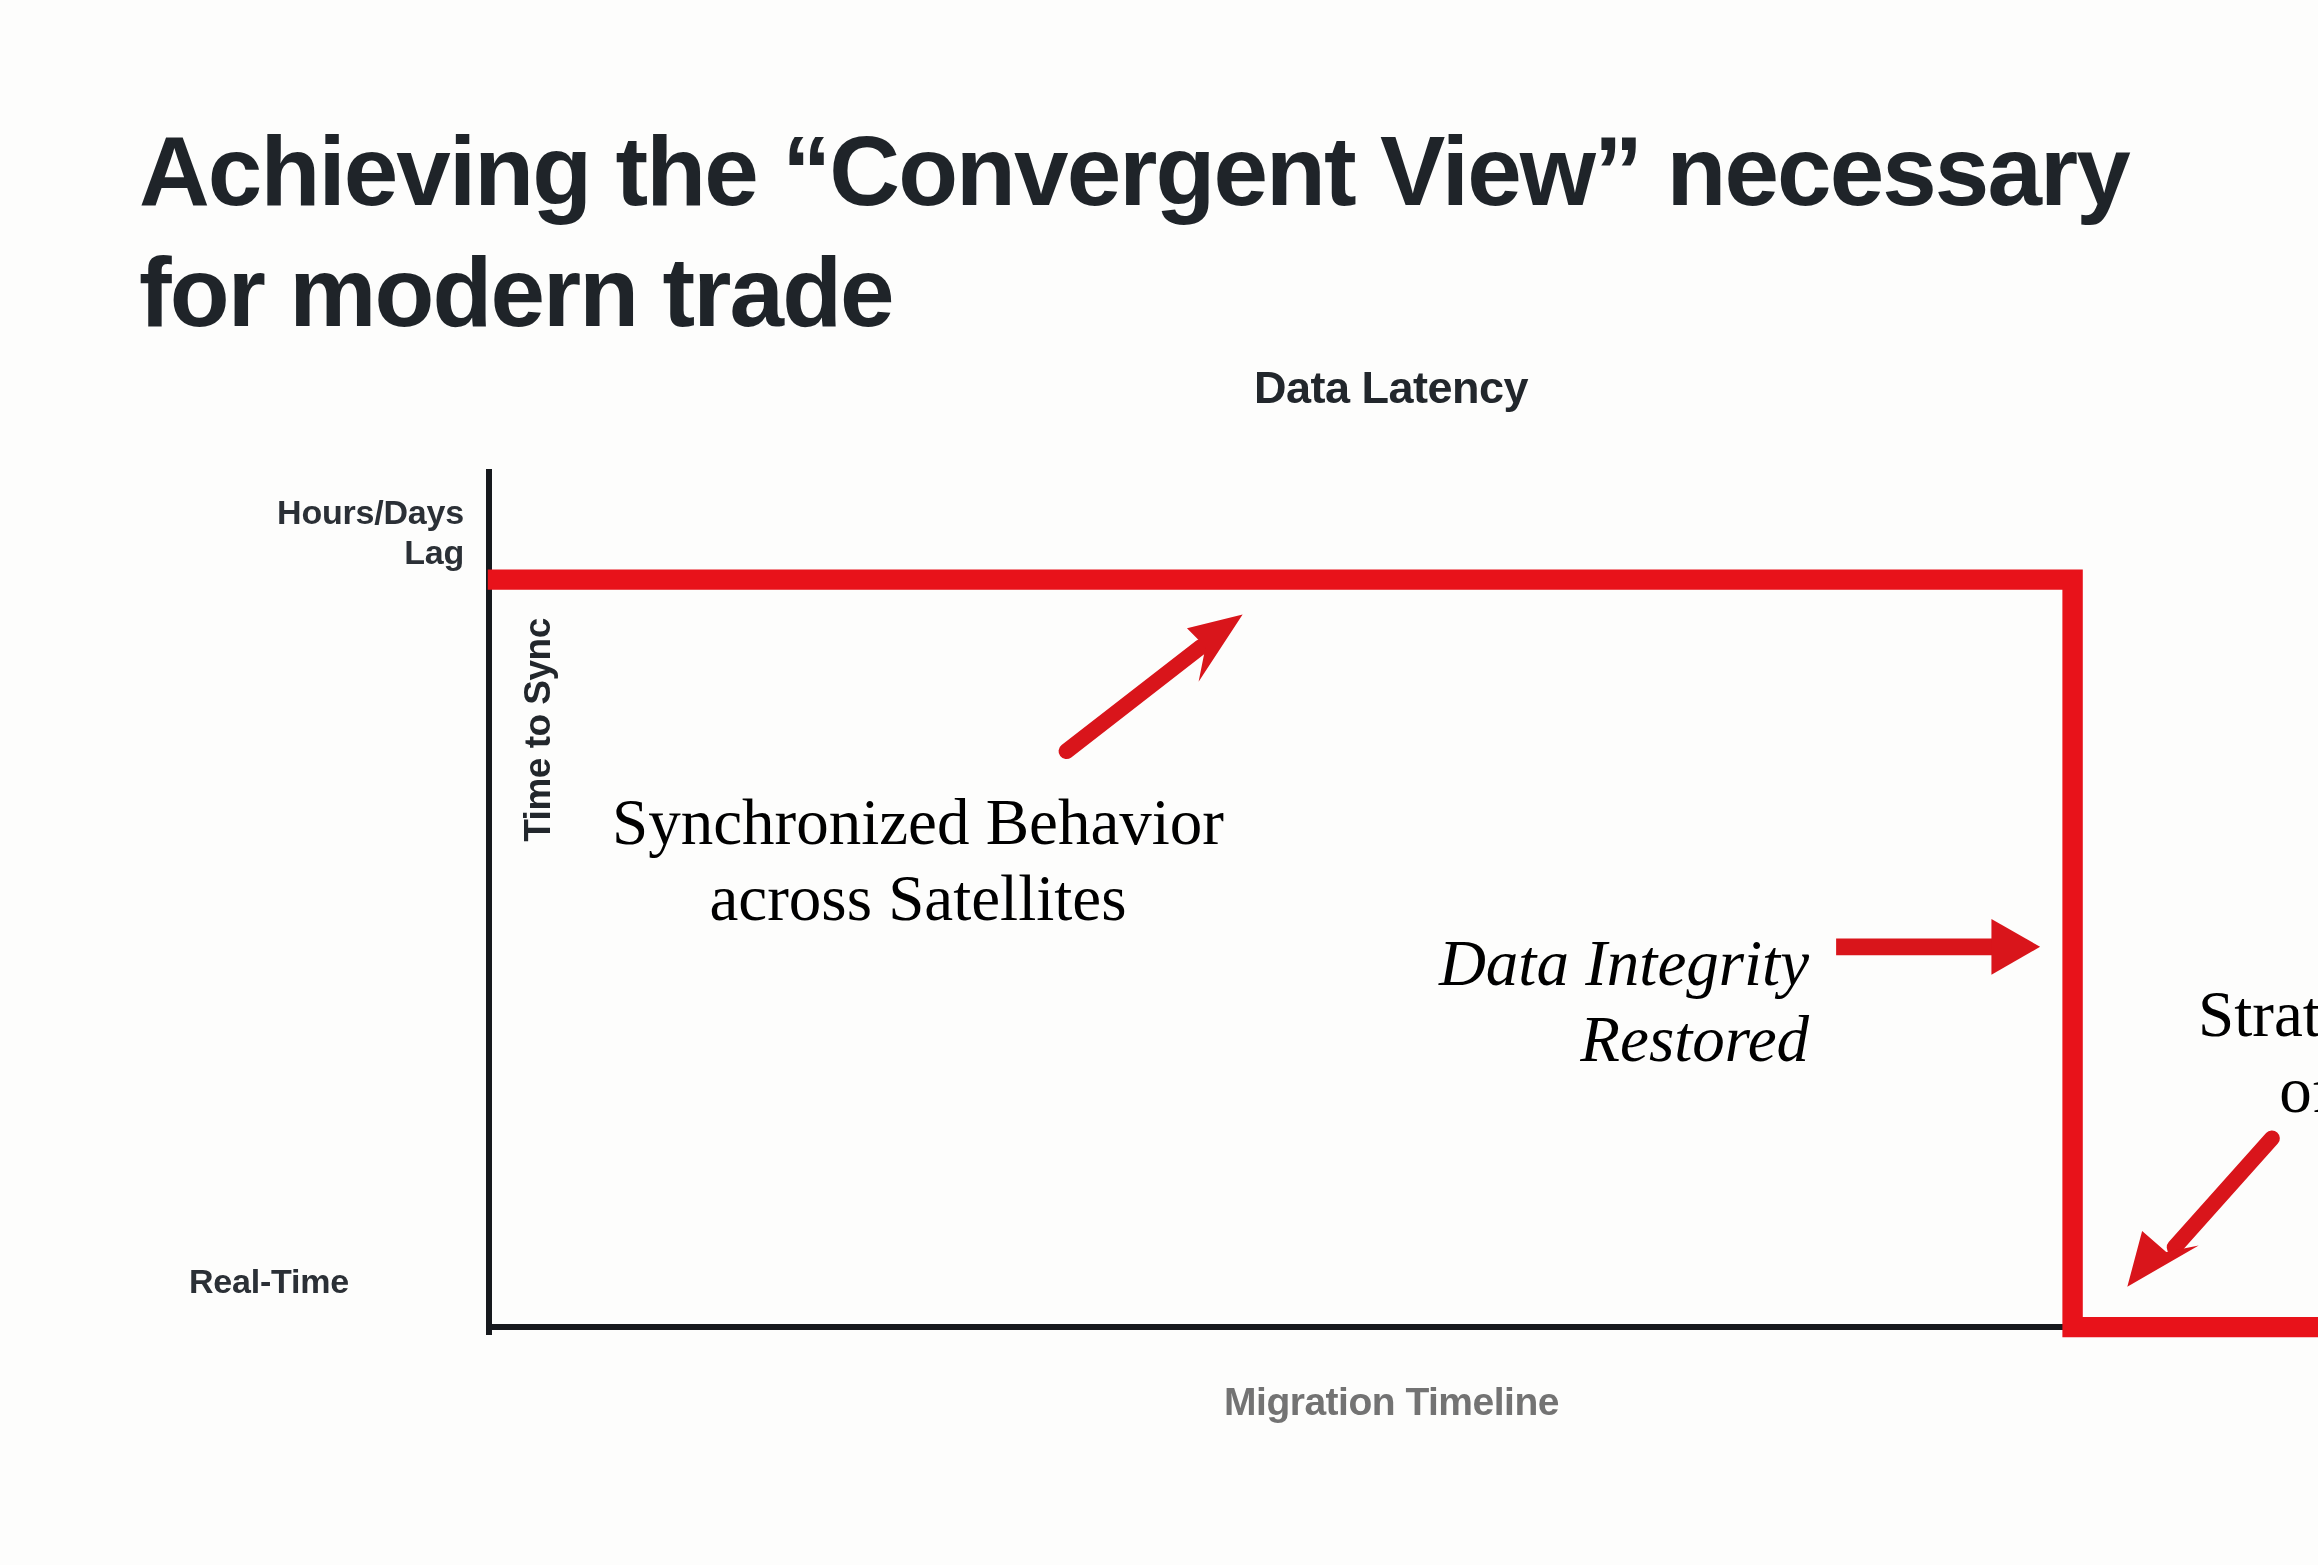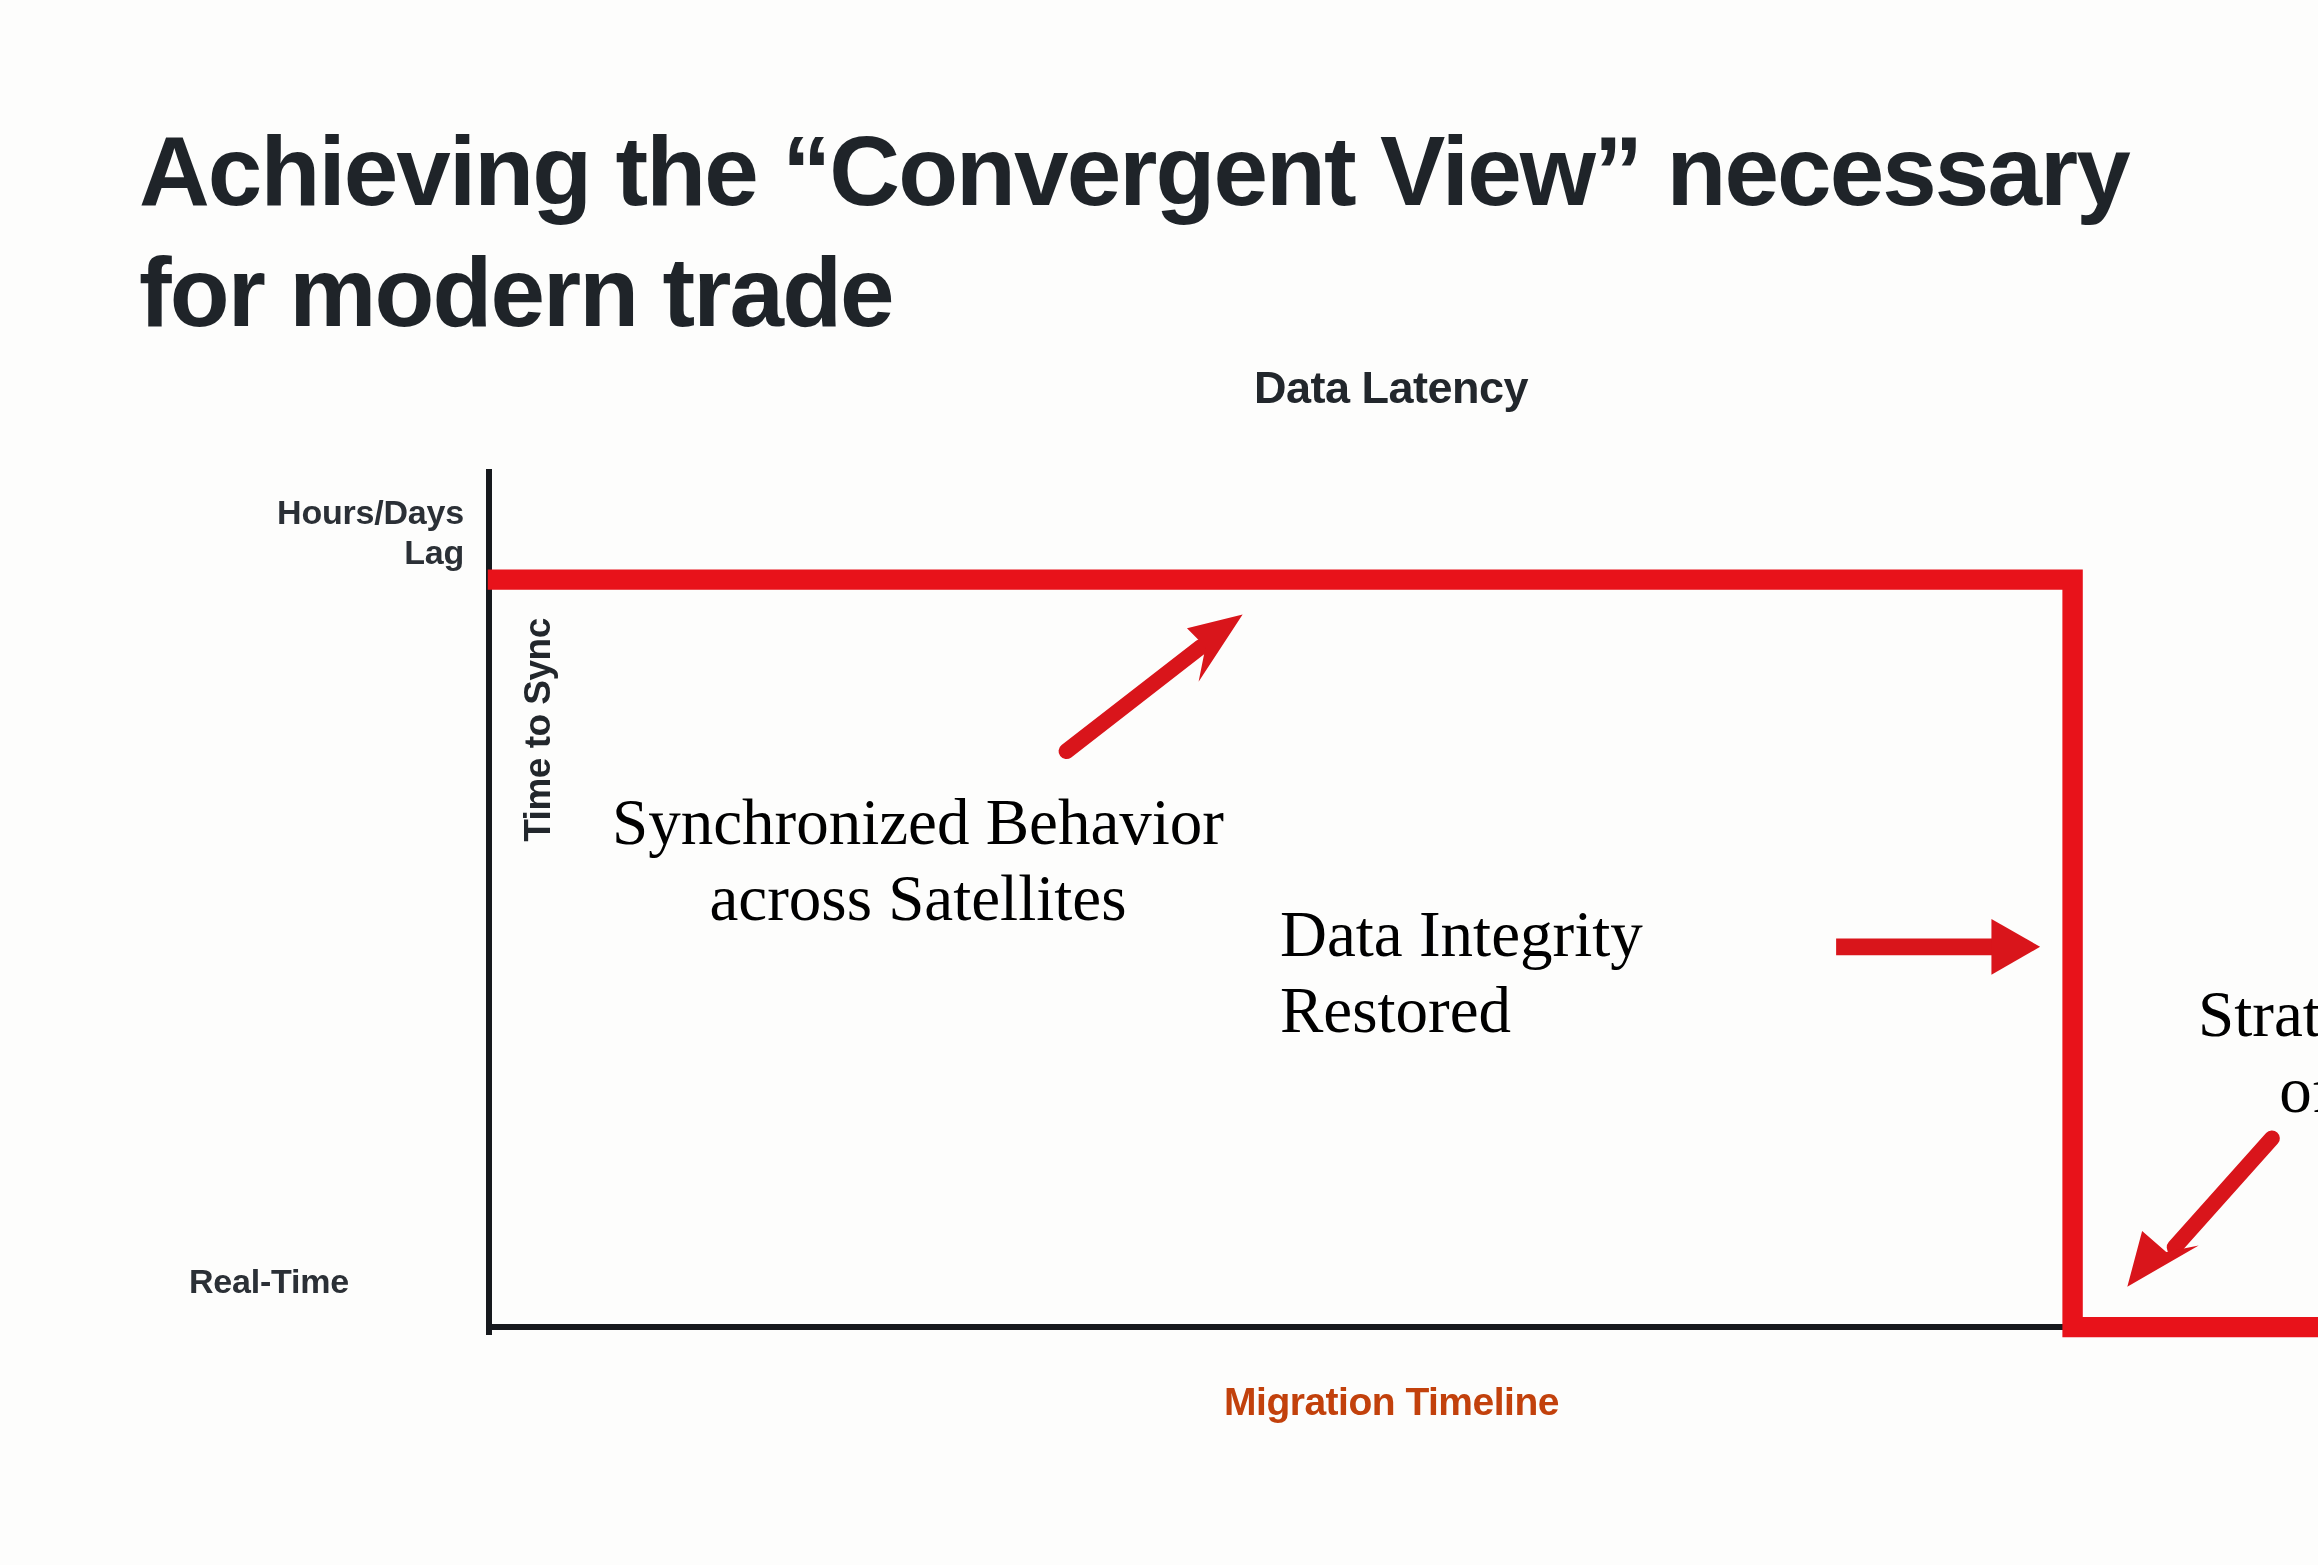--- a/index.html
+++ b/index.html
@@ -54,21 +54,21 @@
   }
   .xaxis-title {
     position: absolute;
     left: 1104px;
     top: 1380px;
     width: 575px;
     text-align: center;
     font-weight: 700;
     font-size: 39px;
     letter-spacing: -0.5px;
-    color: #c2410c;
+    color: #737373;
   }
   .yaxis-title {
     position: absolute;
     left: 362px;
     top: 709px;
     width: 352px;
     text-align: center;
     font-weight: 700;
     font-size: 37px;
     letter-spacing: -0.5px;
@@ -144,23 +144,24 @@
     letter-spacing: 0px;
   }
   .annot-sync {
     left: 524px;
     top: 784px;
     width: 788px;
     text-align: center;
   }
   .annot-integrity {
     left: 1280px;
-    top: 896px;
+    top: 925px;
     width: 529px;
-    text-align: left;
+    text-align: right;
+    font-style: italic;
   }
   .annot-budget {
     left: 2124px;
     top: 976px;
     width: 594px;
     text-align: center;
   }
 </style>
 </head>
 <body>

